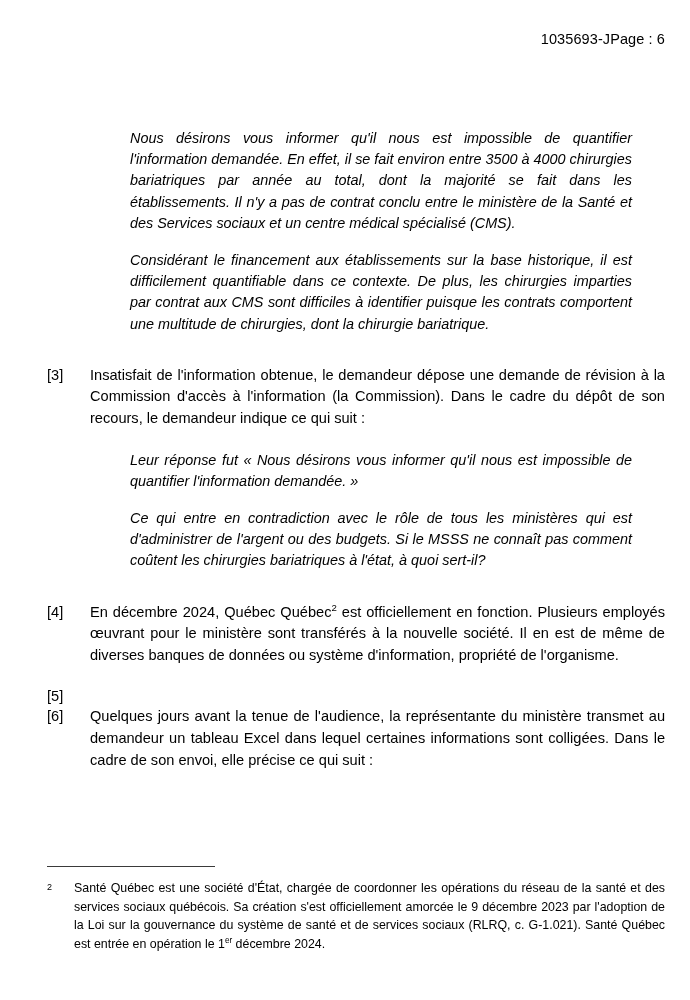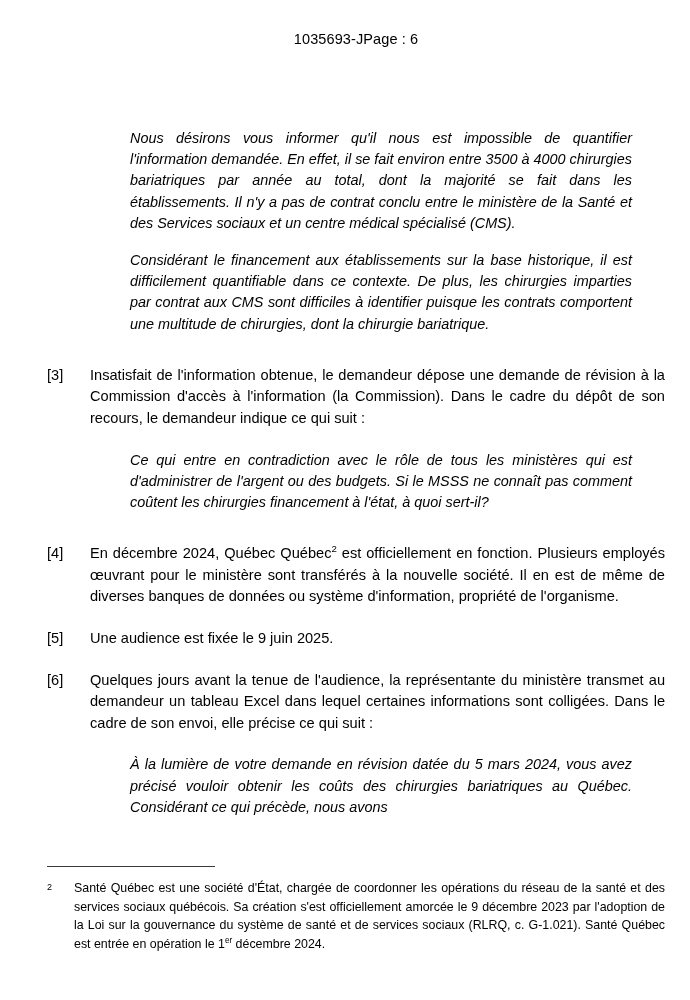--- a/index.html
+++ b/index.html
@@ -24,21 +24,21 @@
     box-sizing: border-box;
   }
 
   
   .page-header {
     position: absolute;
     top: 31px;
     left: 47px;
     right: 25px;
     display: flex;
-    justify-content: center;
+    justify-content: flex-end;
     align-items: baseline;
     font-size: 14.5px;
     letter-spacing: 0.1px;
   }
   .header-docnum { white-space: nowrap; }
   .header-pageno { white-space: nowrap; }
 
   
   .body-col {
     position: absolute;
@@ -137,44 +137,44 @@
     <p class="quote">Considérant le financement aux établissements sur la base historique, il est difficilement quantifiable dans ce contexte. De plus, les chirurgies imparties par contrat aux CMS sont difficiles à identifier puisque les contrats comportent une multitude de chirurgies, dont la chirurgie bariatrique.</p>
 
     <div class="gap-md"></div>
 
     <p class="para">
       <span class="para-num">[3]</span><span>Insatisfait de l'information obtenue, le demandeur dépose une demande de révision à la Commission d'accès à l'information (la Commission). Dans le cadre du dépôt de son recours, le demandeur indique ce qui suit :</span>
     </p>
 
     <div class="gap-sm"></div>
 
+    <p class="quote">Leur réponse fut « Nous désirons vous informer qu'il nous est impossible de quantifier l'information demandée. »</p>
 
-    <p class="quote">Ce qui entre en contradiction avec le rôle de tous les ministères qui est d'administrer de l'argent ou des budgets. Si le MSSS ne connaît pas comment coûtent les chirurgies financement à l'état, à quoi sert-il?</p>
+    <p class="quote">Ce qui entre en contradiction avec le rôle de tous les ministères qui est d'administrer de l'argent ou des budgets. Si le MSSS ne connaît pas comment coûtent les chirurgies bariatriques à l'état, à quoi sert-il?</p>
 
     <div class="gap-md"></div>
 
     <p class="para">
       <span class="para-num">[4]</span><span>En décembre 2024, Québec Québec</span><sup>2</sup><span> est officiellement en fonction. Plusieurs employés œuvrant pour le ministère sont transférés à la nouvelle société. Il en est de même de diverses banques de données ou système d'information, propriété de l'organisme.</span>
     </p>
 
     <div class="gap-sm"></div>
 
     <p class="para">
-      <span class="para-num">[5]</span><span>Une audience est fixée le 9 juin 2025.</span>
+      <span class="para-num">[5]</span>
     </p>
 
     <div class="gap-sm"></div>
 
     <p class="para">
       <span class="para-num">[6]</span><span>Quelques jours avant la tenue de l'audience, la représentante du ministère transmet au demandeur un tableau Excel dans lequel certaines informations sont colligées. Dans le cadre de son envoi, elle précise ce qui suit :</span>
     </p>
 
     <div class="gap-sm"></div>
 
-    <p class="quote">À la lumière de votre demande en révision datée du 5 mars 2024, vous avez précisé vouloir obtenir les coûts des chirurgies bariatriques au Québec. Considérant ce qui précède, nous avons</p>
 
   </div>
 
   <div class="footnote-area">
     <hr class="footnote-rule">
     <p class="footnote">
       <span class="fn-marker">2</span><span>Santé Québec est une société d'État, chargée de coordonner les opérations du réseau de la santé et des services sociaux québécois. Sa création s'est officiellement amorcée le 9 décembre 2023 par l'adoption de la Loi sur la gouvernance du système de santé et de services sociaux (RLRQ, c. G-1.021). Santé Québec est entrée en opération le 1</span><sup>er</sup><span> décembre 2024.</span>
     </p>
   </div>
 

